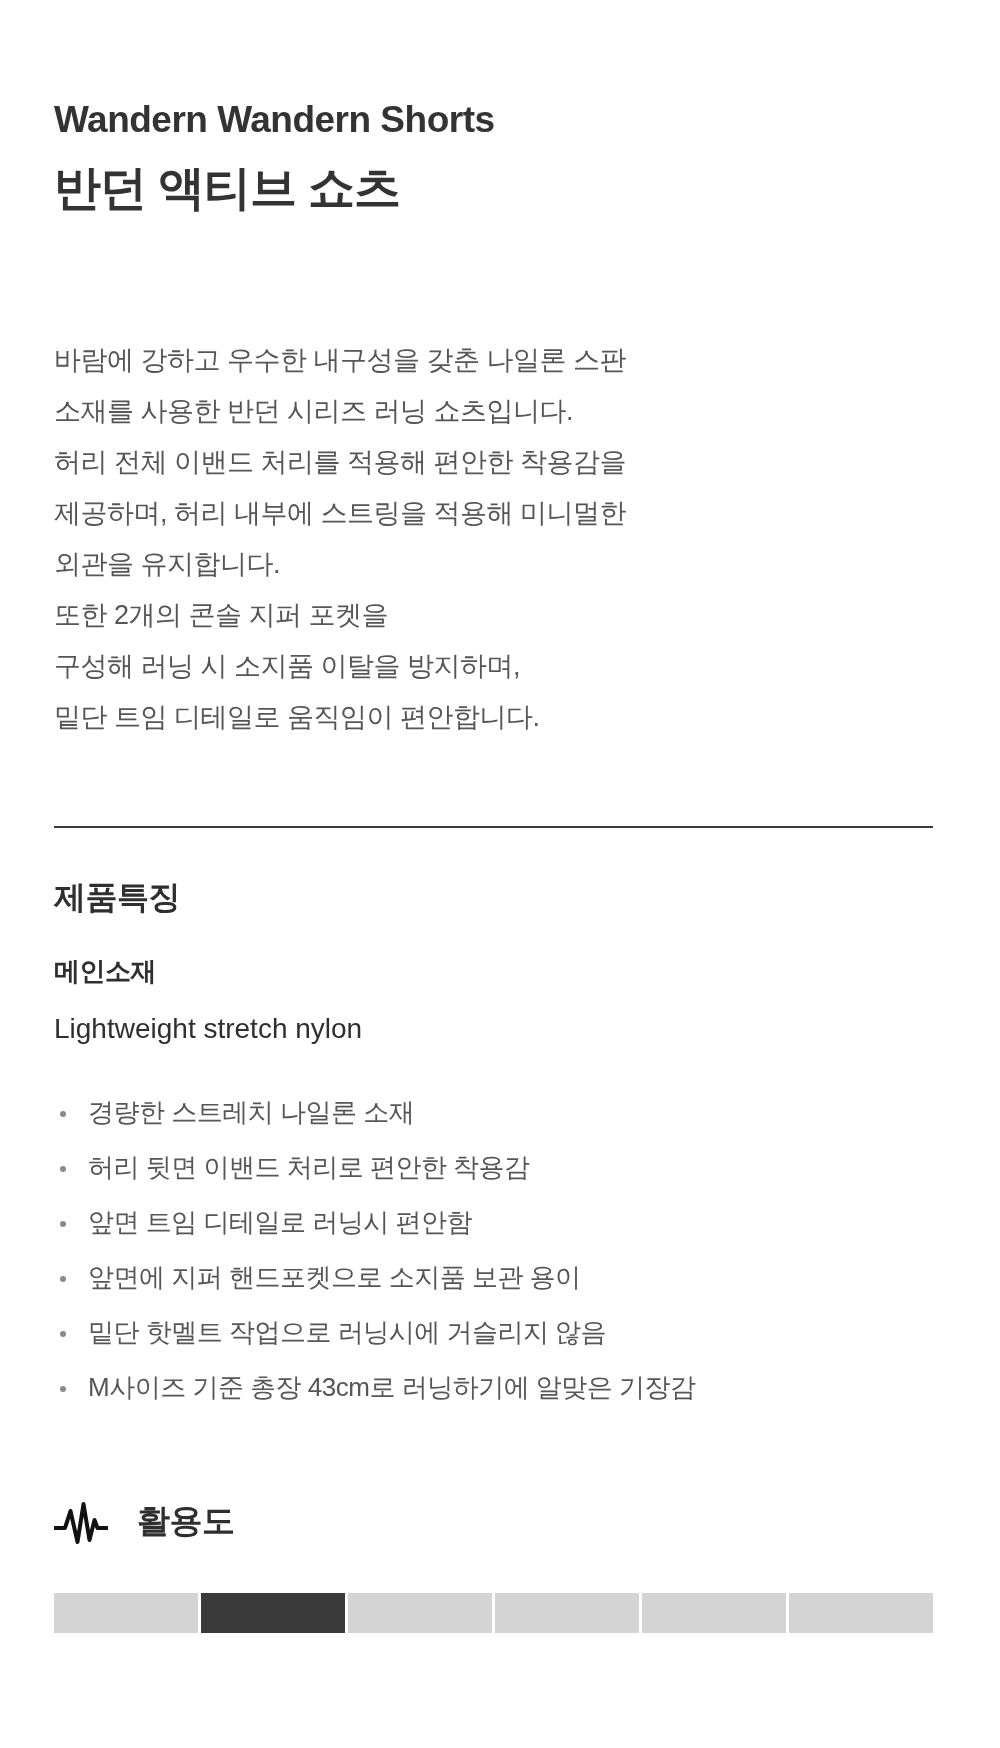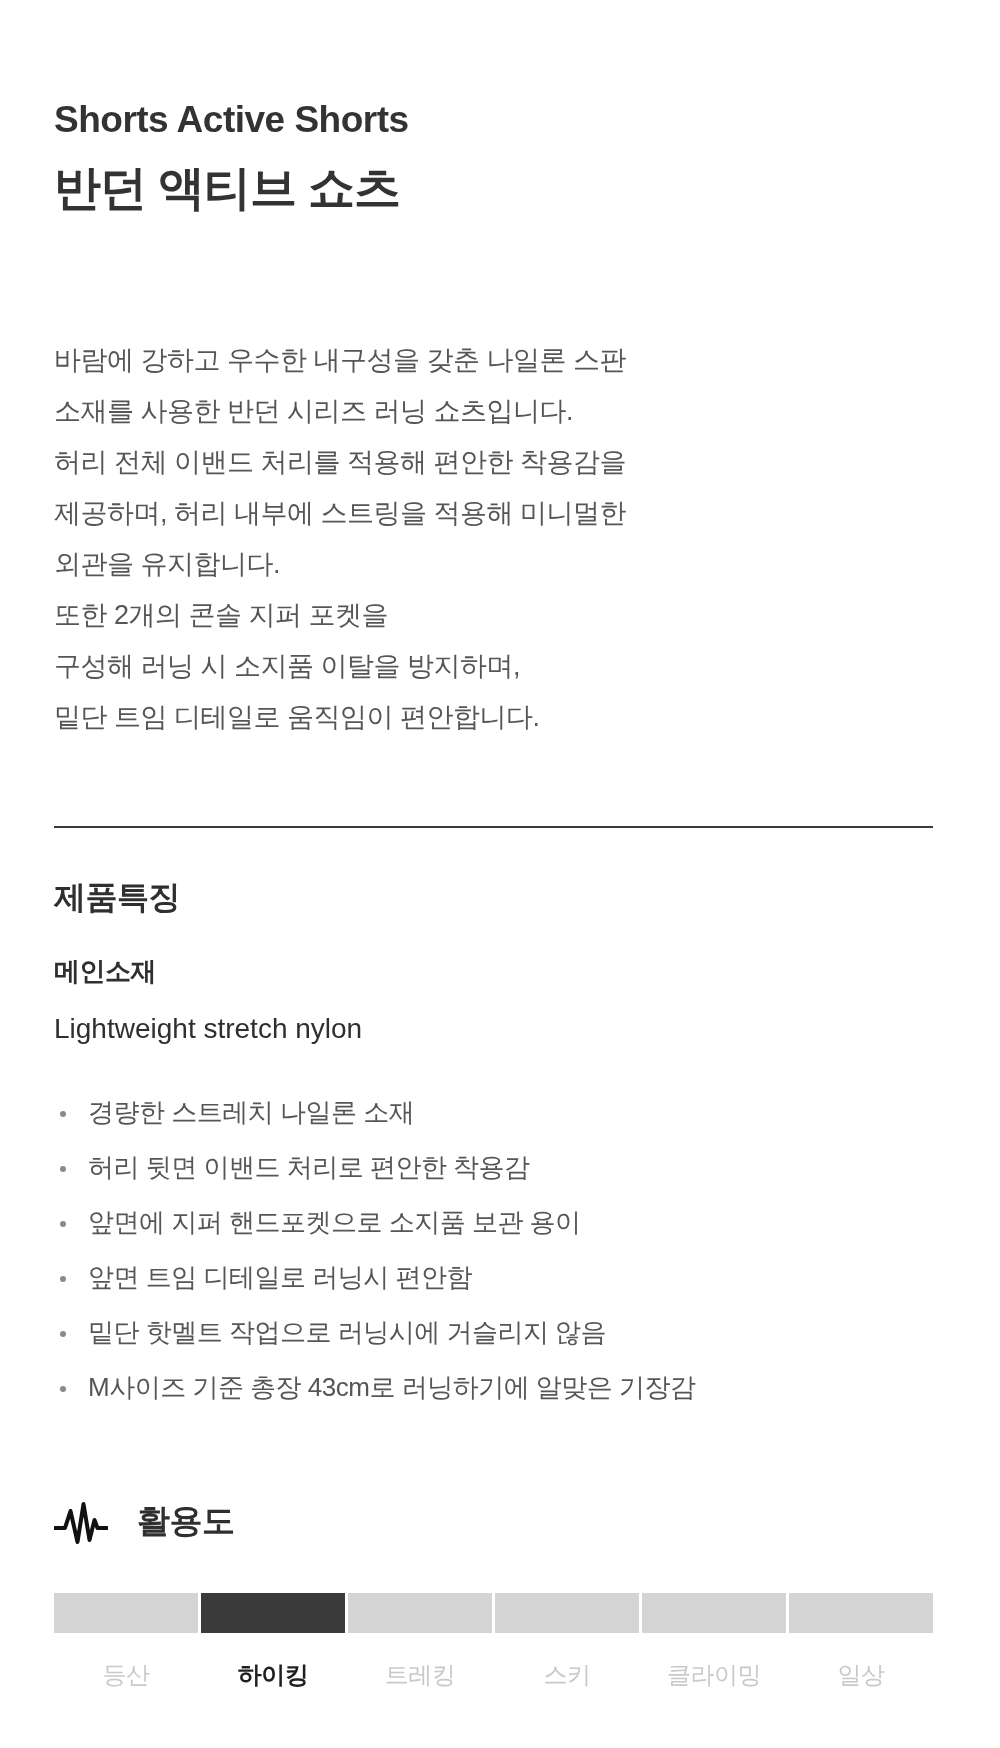--- a/index.html
+++ b/index.html
@@ -142,21 +142,21 @@
   .usage-labels .lbl.active {
     color: #1f1f1f;
     font-weight: 700;
   }
 </style>
 </head>
 <body>
 
 <div class="content">
 
-  <h1 class="title-en">Shorts Active Shorts</h1>
+  <h1 class="title-en">Wandern Wandern Shorts</h1>
   <h2 class="title-ko">반던 액티브 쇼츠</h2>
 
   <div class="desc">
     <div>바람에 강하고 우수한 내구성을 갖춘 나일론 스판</div>
     <div>소재를 사용한 반던 시리즈 러닝 쇼츠입니다.</div>
     <div>허리 전체 이밴드 처리를 적용해 편안한 착용감을</div>
     <div>제공하며, 허리 내부에 스트링을 적용해 미니멀한</div>
     <div>외관을 유지합니다.</div>
     <div>또한 2개의 콘솔 지퍼 포켓을</div>
     <div>구성해 러닝 시 소지품 이탈을 방지하며,</div>
@@ -173,25 +173,25 @@
     <li>
       <span class="dot"></span>
       <span>경량한 스트레치 나일론 소재</span>
     </li>
     <li>
       <span class="dot"></span>
       <span>허리 뒷면 이밴드 처리로 편안한 착용감</span>
     </li>
     <li>
       <span class="dot"></span>
+      <span>앞면 트임 디테일로 러닝시 편안함</span>
+    </li>
+    <li>
+      <span class="dot"></span>
       <span>앞면에 지퍼 핸드포켓으로 소지품 보관 용이</span>
-    </li>
-    <li>
-      <span class="dot"></span>
-      <span>앞면 트임 디테일로 러닝시 편안함</span>
     </li>
     <li>
       <span class="dot"></span>
       <span>밑단 핫멜트 작업으로 러닝시에 거슬리지 않음</span>
     </li>
     <li>
       <span class="dot"></span>
       <span>M사이즈 기준 총장 43cm로 러닝하기에 알맞은 기장감</span>
     </li>
   </ul>
@@ -205,22 +205,14 @@
 
   <div class="usage-bar">
     <div class="seg"></div>
     <div class="seg active"></div>
     <div class="seg"></div>
     <div class="seg"></div>
     <div class="seg"></div>
     <div class="seg"></div>
   </div>
 
-  <div class="usage-labels">
-    <div class="lbl">등산</div>
-    <div class="lbl active">하이킹</div>
-    <div class="lbl">트레킹</div>
-    <div class="lbl">스키</div>
-    <div class="lbl">클라이밍</div>
-    <div class="lbl">일상</div>
-  </div>
 
 </div>
 
 </body></html>

